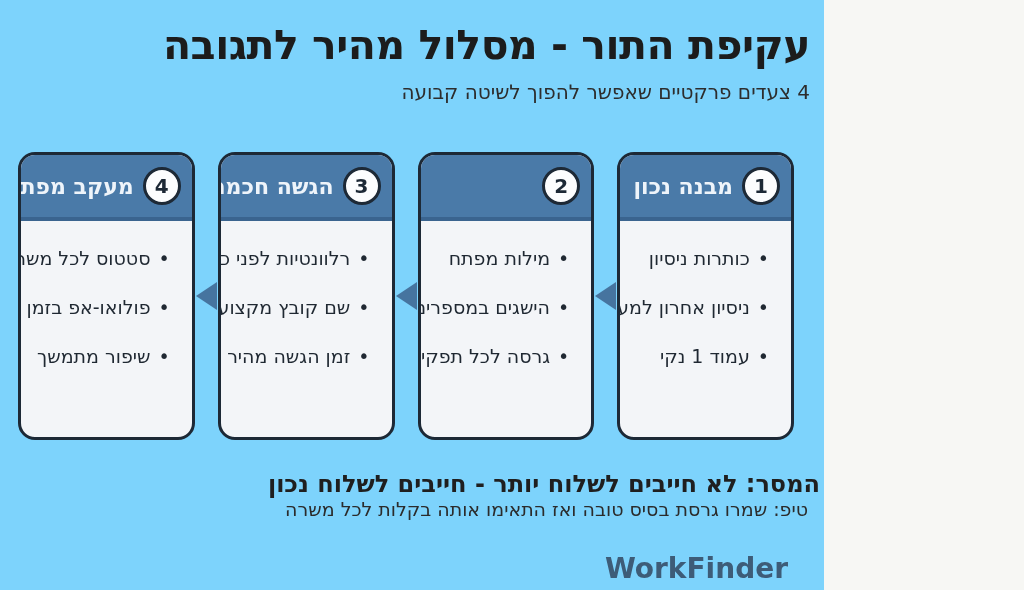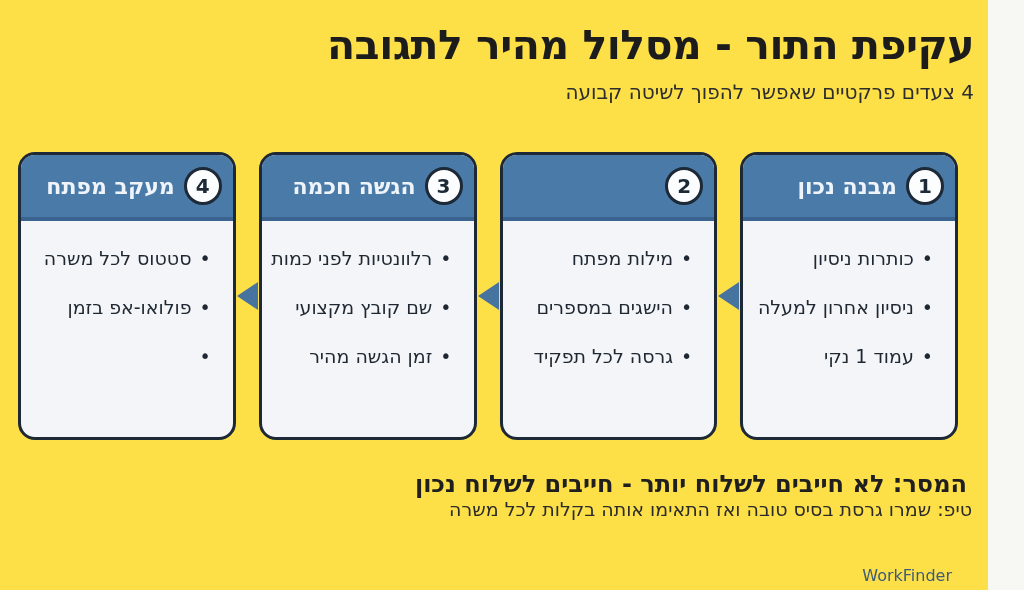--- a/index.html
+++ b/index.html
@@ -5,22 +5,22 @@
   * { box-sizing: border-box; }
   html, body { margin: 0; padding: 0; }
   body {
     width: 1024px; height: 590px;
     font-family: "DejaVu Sans", "Liberation Sans", sans-serif;
     background: #f7f7f4;
     overflow: hidden;
   }
   .page {
     position: relative;
-    width: 988px; height: 590px;
-    background: #fde047;
+    width: 824px; height: 590px;
+    background: #7dd3fc;
   }
   
   .hdr {
     direction: rtl;
     text-align: right;
     padding: 20px 14px 0 14px;
   }
   .hdr h1 {
     margin: 0;
     font-size: 41px;
@@ -104,38 +104,38 @@
     border-top: 14px solid transparent;
     border-bottom: 14px solid transparent;
     border-right: 21px solid #46749f;
     margin: 0 -2px;
   }
   
   .message {
     direction: rtl;
     text-align: right;
     margin-top: 30px;
-    padding: 0 21px;
+    padding: 0 4px;
     font-size: 24px;
     font-weight: 600;
     color: #1f1f1f;
   }
   .tip {
     direction: rtl;
     text-align: right;
     padding: 0 16px;
     font-size: 19px;
     color: #2b2b2b;
   }
   .brand {
     position: absolute;
     bottom: 5px;
     right: 36px;
-    font-size: 16px;
-    font-weight: 400;
+    font-size: 28px;
+    font-weight: 700;
     color: #3d5c78;
   }
 </style>
 </head>
 <body>
 
 <div class="page">
 
   <div class="hdr">
     <h1>עקיפת התור - מסלול מהיר לתגובה</h1>
@@ -221,20 +221,21 @@
         <div class="bullet">
           <span class="dot">•</span>
           <span>סטטוס לכל משרה</span>
         </div>
         <div class="bullet">
           <span class="dot">•</span>
           <span>פולואו-אפ בזמן</span>
         </div>
         <div class="bullet">
           <span class="dot">•</span>
+          <span>שיפור מתמשך</span>
         </div>
       </div>
     </div>
 
   </div>
 
   <div class="message">המסר: לא חייבים לשלוח יותר - חייבים לשלוח נכון</div>
   <div class="tip">טיפ: שמרו גרסת בסיס טובה ואז התאימו אותה בקלות לכל משרה</div>
   <div class="brand">WorkFinder</div>
 

